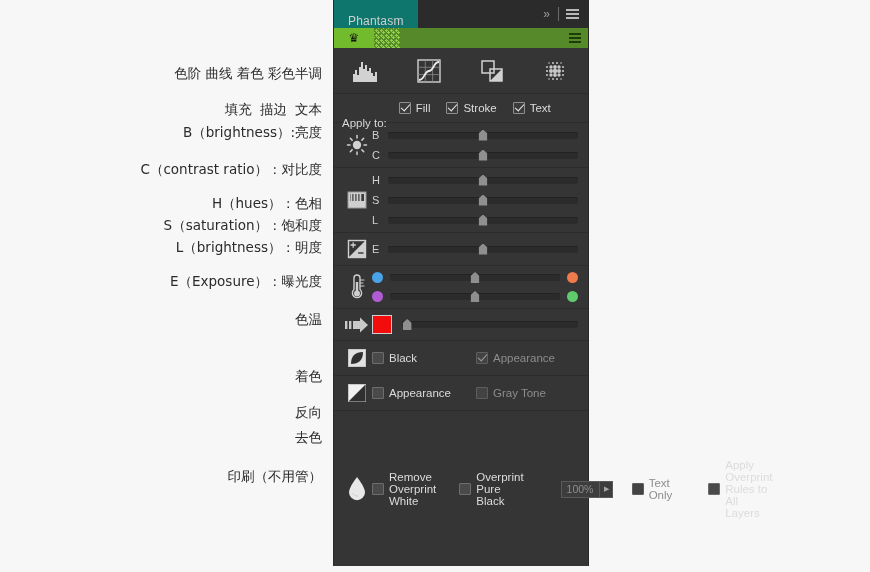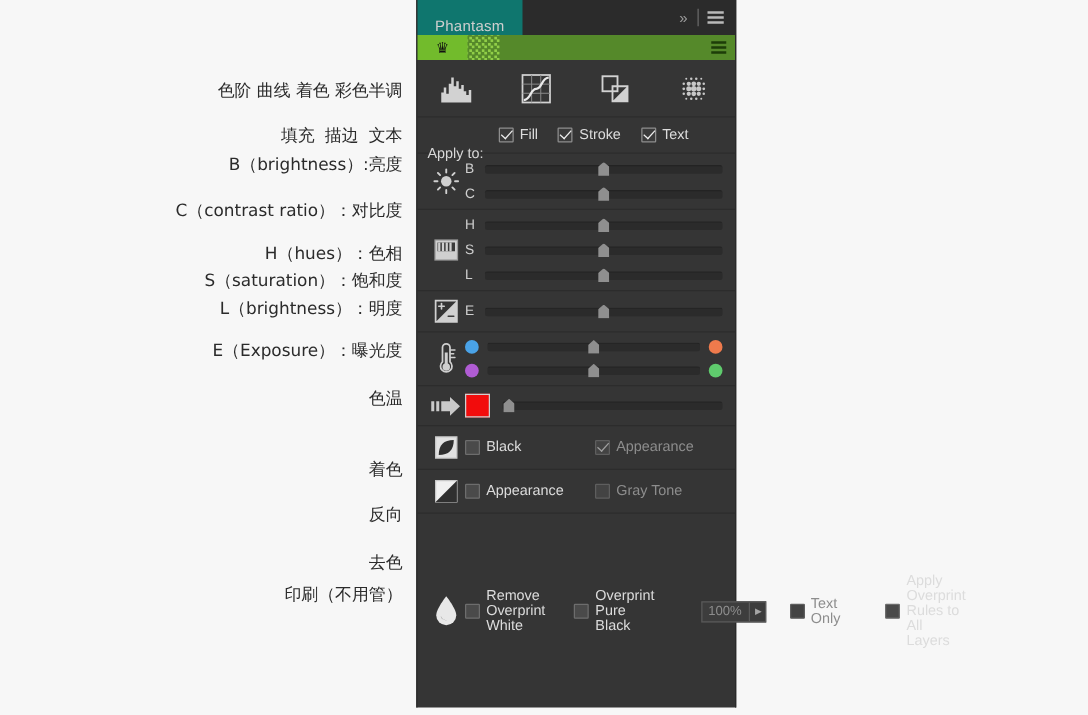--- a/index.html
+++ b/index.html
@@ -183,21 +183,21 @@
       <div class="annot" style="top: 101px; font-family: Liberation Mono, monospace;">填充 描边 文本</div>
       <div class="annot" style="top: 122px;">B（brightness）:亮度</div>
       <div class="annot" style="top: 159px;">C（contrast ratio）：对比度</div>
       <div class="annot" style="top: 193px;">H（hues）：色相</div>
       <div class="annot" style="top: 215px;">S（saturation）：饱和度</div>
       <div class="annot" style="top: 237px;">L（brightness）：明度</div>
       <div class="annot" style="top: 271px;">E（Exposure）：曝光度</div>
       <div class="annot" style="top: 309px;">色温</div>
       <div class="annot" style="top: 366px;">着色</div>
       <div class="annot" style="top: 402px;">反向</div>
-      <div class="annot" style="top: 440px;">去色</div>
+      <div class="annot" style="top: 427px;">去色</div>
       <div class="annot" style="top: 466px;">印刷（不用管）</div>
     </div>
 
   <div id="panel">
 
     <div class="titlebar">
       <div class="tab">
         <span>Phantasm</span>
       </div>
       <div class="spacer"></div>

